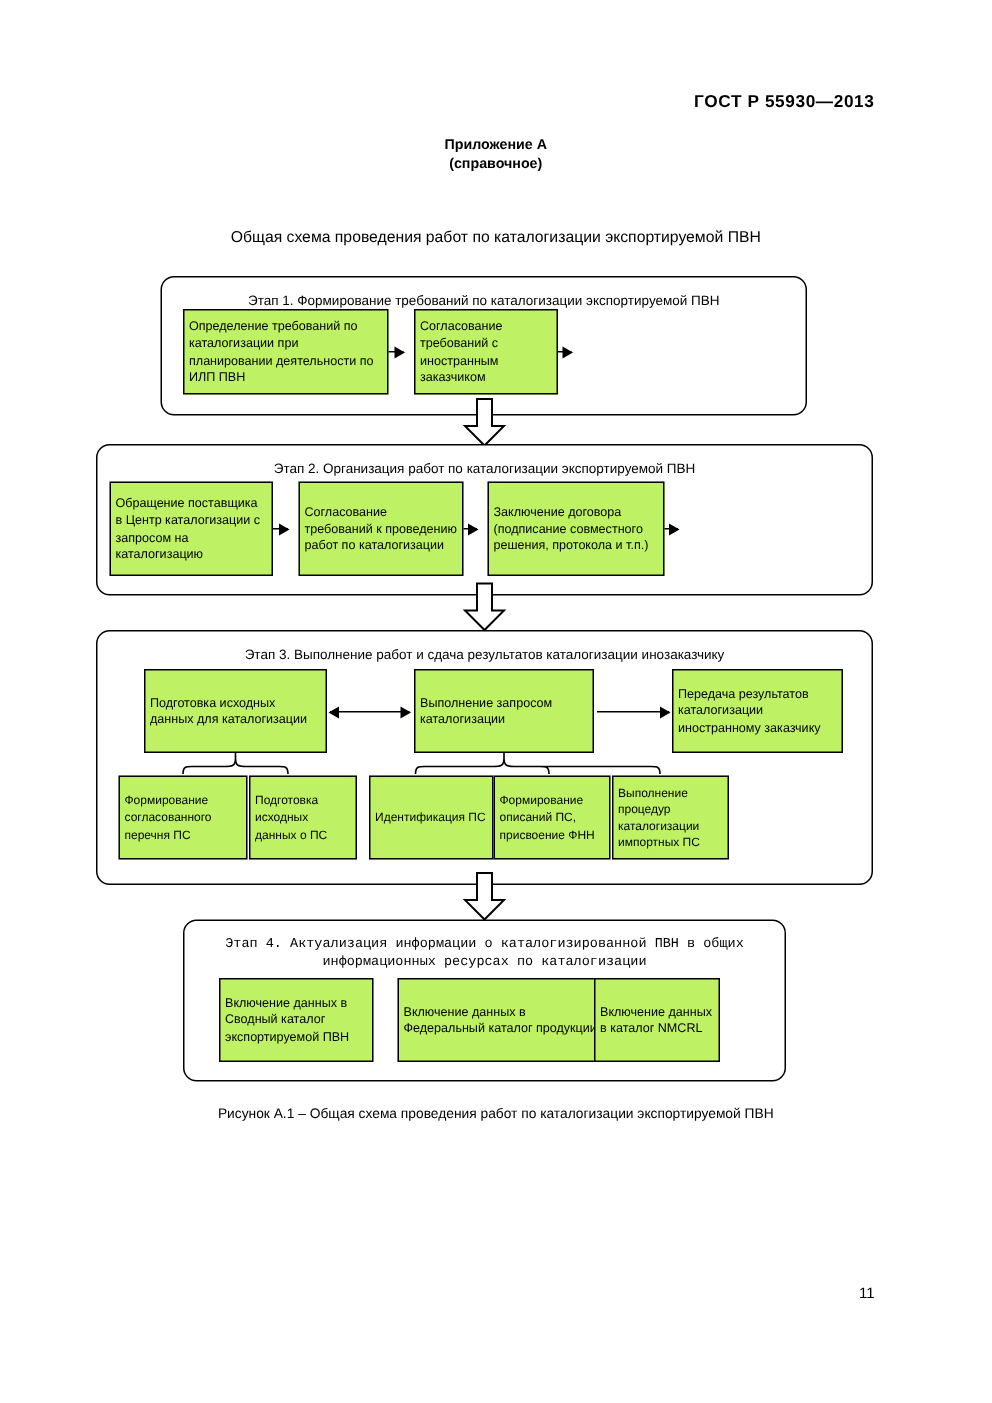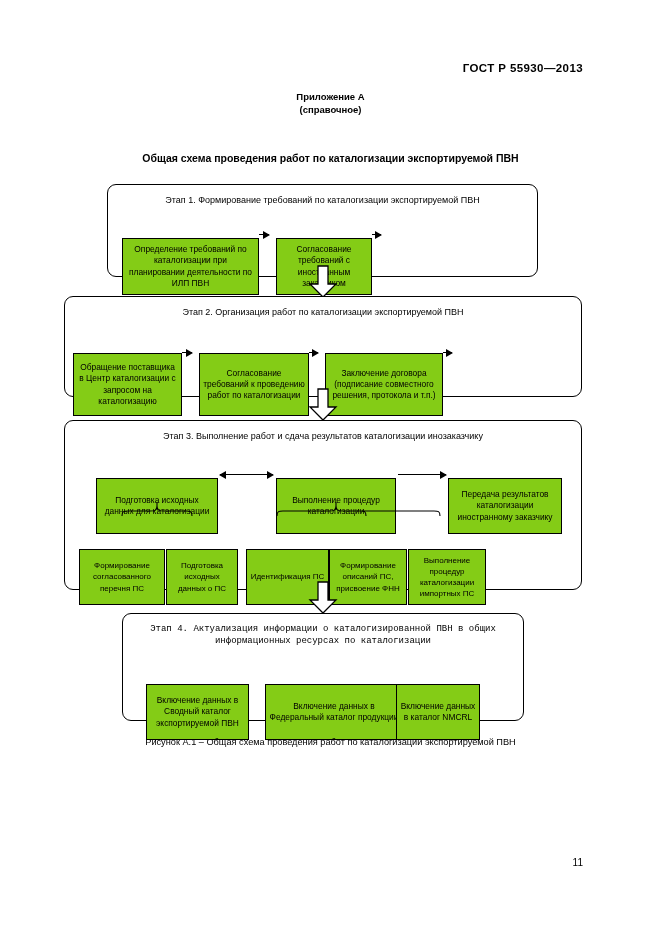--- a/index.html
+++ b/index.html
@@ -40,21 +40,21 @@
   }
   .annex-sub { font-weight: bold; }
 
   .scheme-title {
     position: absolute;
     top: 152px;
     left: 0;
     width: 661px;
     text-align: center;
     font-size: 10.5px;
-    font-weight: bold;
+    font-weight: normal;
   }
 
   .figure-caption {
     position: absolute;
     top: 737px;
     left: 0;
     width: 661px;
     text-align: center;
     font-size: 9.2px;
   }
@@ -81,29 +81,28 @@
     text-align: center;
     font-size: 9px;
     line-height: 12px;
   }
 
   
   .box {
     position: absolute;
     border: 1.1px solid #000;
     box-sizing: border-box;
-    background: #84cc16;
+    background: #bef264;
     display: flex;
     align-items: center;
     justify-content: center;
-    text-align: center;
+    text-align: left;
     font-size: 8.4px;
     line-height: 11.2px;
     padding: 2px 3px;
-    margin-top: 32px;
   }
   .box span { display: block; width: 100%; }
 
   
   .harrow {
     position: absolute;
     height: 1.3px;
     background: #000;
   }
   .harrow::after {
@@ -189,21 +188,21 @@
     </svg>
   </div>
 
   <div class="stage" style="left:64px; top:420px; width:518px; height:170px;">
     <div class="stage-title" style="top:9px;">Этап 3. Выполнение работ и сдача результатов каталогизации инозаказчику</div>
   </div>
   <div class="box" style="left:96px; top:446px; width:122px; height:56px;">
     <span>Подготовка исходных данных для каталогизации</span>
   </div>
   <div class="box" style="left:276px; top:446px; width:120px; height:56px;">
-    <span>Выполнение процедур каталогизации</span>
+    <span>Выполнение запросом каталогизации</span>
   </div>
   <div class="box" style="left:448px; top:446px; width:114px; height:56px;">
     <span>Передача результатов каталогизации иностранному заказчику</span>
   </div>
   <div class="harrow left-head" style="left:220px; top:474px; width:53px;"></div>
   <div class="harrow" style="left:398px; top:474px; width:48px;"></div>
 
   <div class="brace" style="left:84px; top:502px; width:136px; height:17px;">
     <svg width="136" height="17" viewBox="0 0 136 17">
       <path d="M73,0 L73,4 M73,4 C73,9 70,9 66,9 L44,9 C40,9 38,9 38,14

